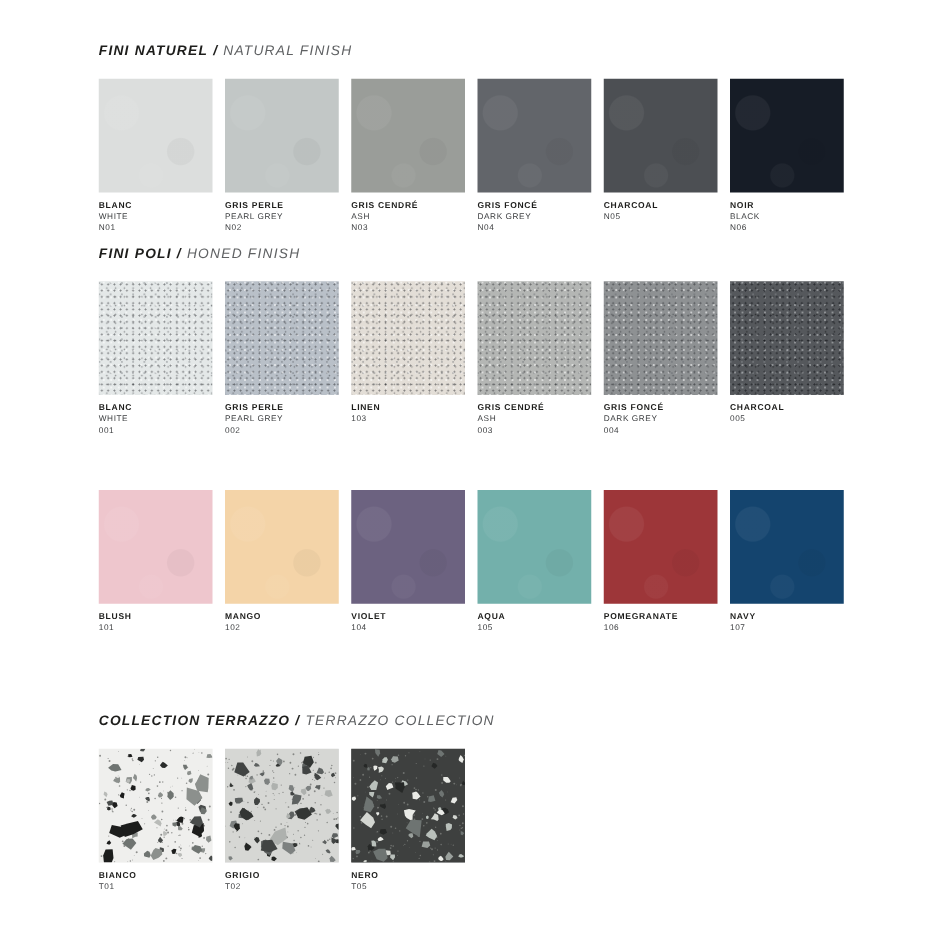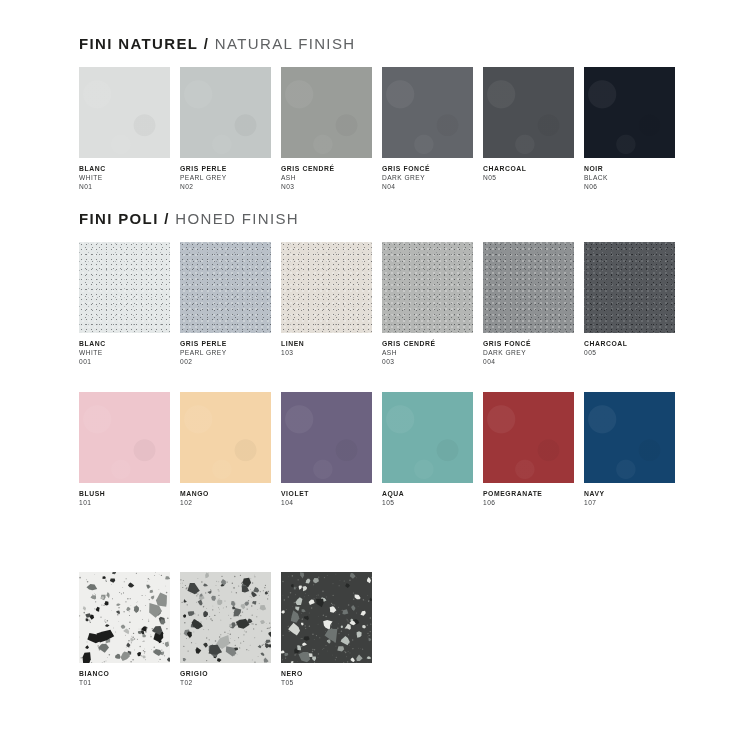--- a/index.html
+++ b/index.html
@@ -22,25 +22,26 @@
     background: #ffffff;
   }
 
   .section {
     position: absolute;
     left: 79px;
     width: 600px;
   }
 
   .section-header {
-    font-size: 15px;
+    font-size: 11px;
     letter-spacing: 0.09em;
     line-height: 1;
     white-space: nowrap;
     margin-bottom: 16px;
+    font-style: italic;
   }
   .section-header .sh-bold {
     font-weight: 700;
     color: #1d1d1b;
   }
   .section-header .sh-sep {
     font-weight: 700;
     color: #1d1d1b;
   }
   .section-header .sh-light {
@@ -183,21 +184,21 @@
         <div class="swatch-cell">
           <div class="swatch-chip tex-matte" style="background: rgb(22, 28, 38);"></div>
           <div class="swatch-labels">
             <div class="lbl-primary">NOIR</div>
             <div class="lbl-secondary">BLACK</div>
             <div class="lbl-code">N06</div>
           </div>
         </div>
       </div>
     </div>
-    <div class="section" style="top: 211px;">
+    <div class="section" style="top: 198px;">
       <div class="section-header"><span class="sh-bold">FINI POLI</span> <span class="sh-sep">/</span> <span class="sh-light">HONED FINISH</span></div>
       <div class="swatch-row">
         <div class="swatch-cell">
           <div class="swatch-chip tex-speckle" style="background: rgb(228, 232, 232);"></div>
           <div class="swatch-labels">
             <div class="lbl-primary">BLANC</div>
             <div class="lbl-secondary">WHITE</div>
             <div class="lbl-code">001</div>
           </div>
         </div>
@@ -281,20 +282,21 @@
         <div class="swatch-cell">
           <div class="swatch-chip tex-matte" style="background: rgb(20, 68, 110);"></div>
           <div class="swatch-labels">
             <div class="lbl-primary">NAVY</div>
             <div class="lbl-code">107</div>
           </div>
         </div>
       </div>
     </div>
     <div class="section" style="top: 572px;">
+      <div class="section-header"><span class="sh-bold">COLLECTION TERRAZZO</span> <span class="sh-sep">/</span> <span class="sh-light">TERRAZZO COLLECTION</span></div>
       <div class="swatch-row">
         <div class="swatch-cell">
           <div class="swatch-chip" style="background: rgb(238, 238, 236);">
             <svg class="terrazzo-svg" viewBox="0 0 91 91" preserveAspectRatio="none">
               <rect width="91" height="91" fill="#efefed"></rect>
               <circle cx="1.07" cy="5.64" r="0.79" fill="rgba(60,62,60,0.55)"></circle>
               <circle cx="63.61" cy="47.45" r="0.47" fill="rgba(60,62,60,0.55)"></circle>
               <circle cx="42.43" cy="21.83" r="0.55" fill="rgba(60,62,60,0.55)"></circle>
               <circle cx="66.41" cy="23.46" r="0.34" fill="rgba(60,62,60,0.55)"></circle>
               <circle cx="69.53" cy="47.17" r="0.36" fill="rgba(60,62,60,0.55)"></circle>

